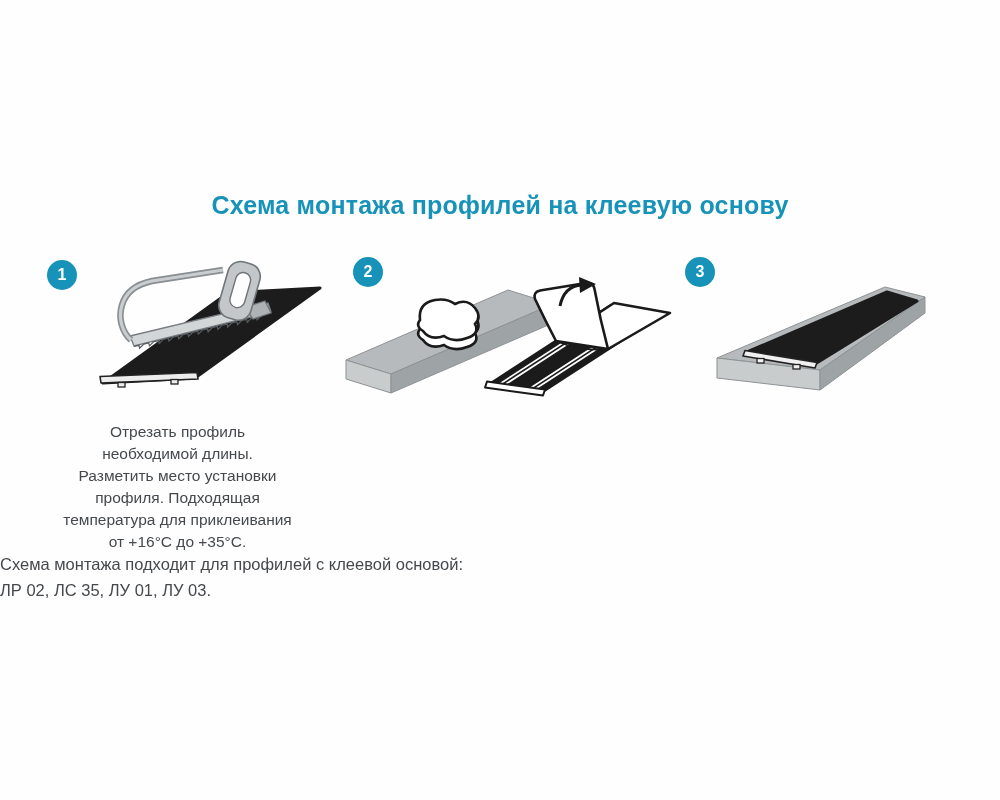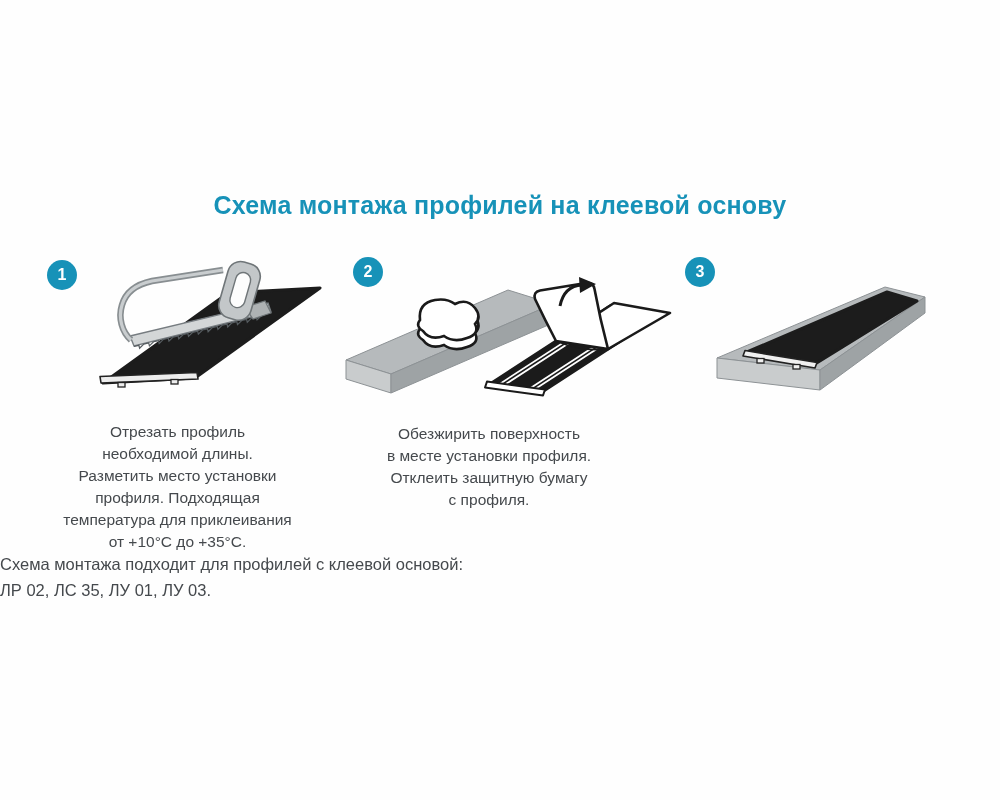--- a/index.html
+++ b/index.html
@@ -37,21 +37,21 @@
     position:absolute;left:0;top:551px;width:1000px;margin:0;
     text-align:left;color:#45494d;font-size:16.5px;line-height:26px;
     white-space:pre-line;
   }
 </style>
 </head>
 <body>
 
 <div class="sheet">
 
-  <h1 class="title">Схема монтажа профилей на клеевой основу</h1>
+  <h1 class="title">Схема монтажа профилей на клеевую основу</h1>
 
   <div class="badge badge-1">
     <span>1</span>
   </div>
   <svg class="illus illus-1" viewBox="0 0 245 150">
 
     <polygon points="18,128 110,123 235,33 143,38" fill="#1c1c1c" stroke="#1c1c1c" stroke-width="3" stroke-linejoin="round"></polygon>
     <polygon points="15,121.5 112,117.5 113,124 16,128" fill="#ededed" stroke="#222222" stroke-width="1.6" stroke-linejoin="round"></polygon>
     <rect x="33" y="127.5" width="7" height="4.5" fill="#ededed" stroke="#222222" stroke-width="1.3"></rect>
     <rect x="86" y="124.5" width="7" height="4.5" fill="#ededed" stroke="#222222" stroke-width="1.3"></rect>
@@ -66,21 +66,21 @@
         <rect x="138" y="7" width="33" height="58" rx="13" fill="#c3c7c9" stroke="#6f7578" stroke-width="1.6"></rect>
         <rect x="147.5" y="17" width="15" height="36" rx="7.5" fill="#fdfdfd" stroke="#6f7578" stroke-width="1.4"></rect>
       </g>
     </g>
   </svg>
   <p class="caption caption-1">Отрезать профиль
 необходимой длины.
 Разметить место установки
 профиля. Подходящая
 температура для приклеивания
-от +10°С до +35°С.</p>
+от +16°С до +35°С.</p>
 
   <div class="badge badge-2">
     <span>2</span>
   </div>
   <svg class="illus illus-2" viewBox="0 0 335 130">
 
     <g>
       <polygon points="8,88 170,18 215,32 53,102" fill="#b6babc" stroke="#8d9295" stroke-width="1"></polygon>
       <polygon points="8,88 53,102 53,121 8,107" fill="#c9cccd" stroke="#8d9295" stroke-width="1"></polygon>
       <polygon points="53,102 215,32 215,51 53,121" fill="#9ea3a5" stroke="#8d9295" stroke-width="1"></polygon>
@@ -100,24 +100,20 @@
       <polygon points="149,109.5 207,117.5 205,123.5 147,115.5" fill="#ffffff" stroke="#1a1a1a" stroke-width="2" stroke-linejoin="round"></polygon>
     </g>
     <g>
       <polygon points="218,69 270,77 332,41 276,31" fill="#ffffff" stroke="#1a1a1a" stroke-width="2.6" stroke-linejoin="round"></polygon>
       <path d="M218,69 Q207,48 197,27 Q195,20 202,18.5 L248,11 Q255,10 256.5,17 Q262,47 270,77 Z" fill="#ffffff" stroke="#1a1a1a" stroke-width="2.6" stroke-linejoin="round"></path>
       <path d="M218,69 Q244,80 270,77" fill="none" stroke="#1a1a1a" stroke-width="1.6"></path>
       <path d="M222,34 Q226,14 244,13" fill="none" stroke="#1a1a1a" stroke-width="3"></path>
       <polygon points="241,5 258,12 242,21" fill="#1a1a1a"></polygon>
     </g>
   </svg>
-  <p class="caption caption-2">Обезжирить поверхность
-в месте установки профиля.
-Отклеить защитную бумагу
-с профиля.</p>
 
   <div class="badge badge-3">
     <span>3</span>
   </div>
   <svg class="illus illus-3" viewBox="0 0 245 145">
     <g>
       <polygon points="22,96 190,25 230,35 125,108" fill="#b6babc" stroke="#8d9295" stroke-width="1"></polygon>
       <polygon points="22,96 125,108 125,128 22,116" fill="#c9cccd" stroke="#8d9295" stroke-width="1"></polygon>
       <polygon points="125,108 230,35 230,51 125,128" fill="#9ea3a5" stroke="#8d9295" stroke-width="1"></polygon>
     </g>

